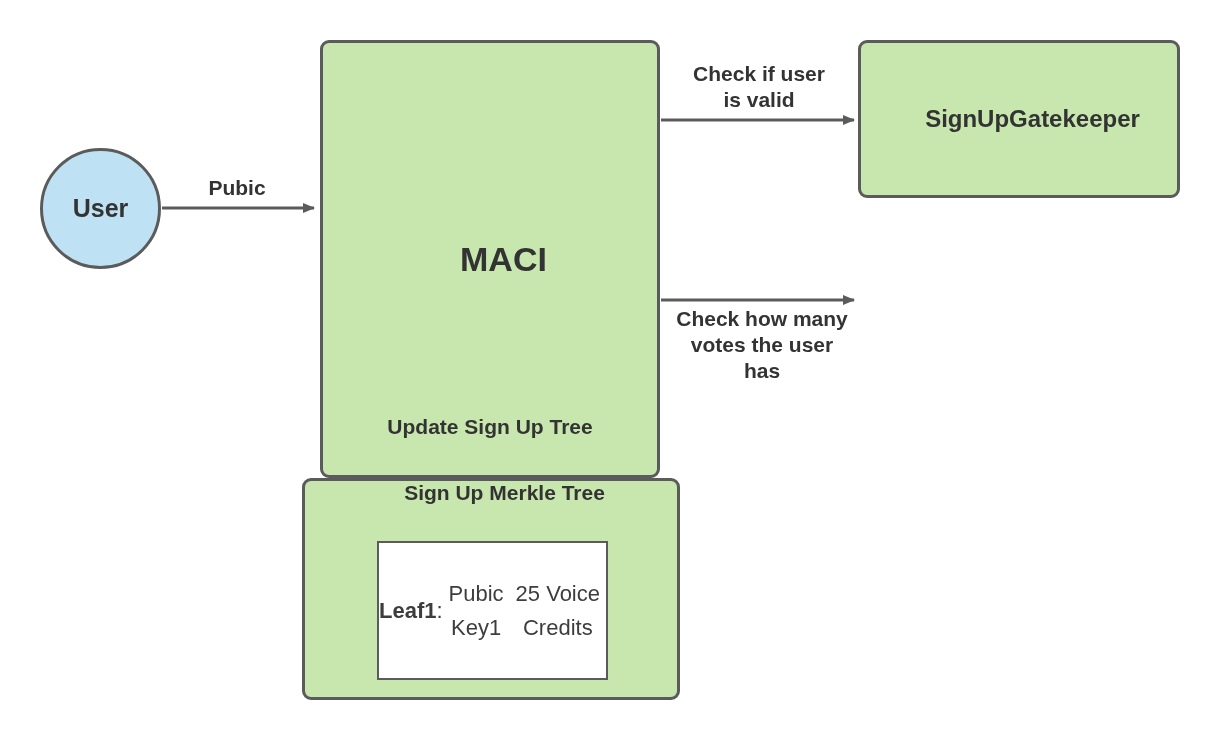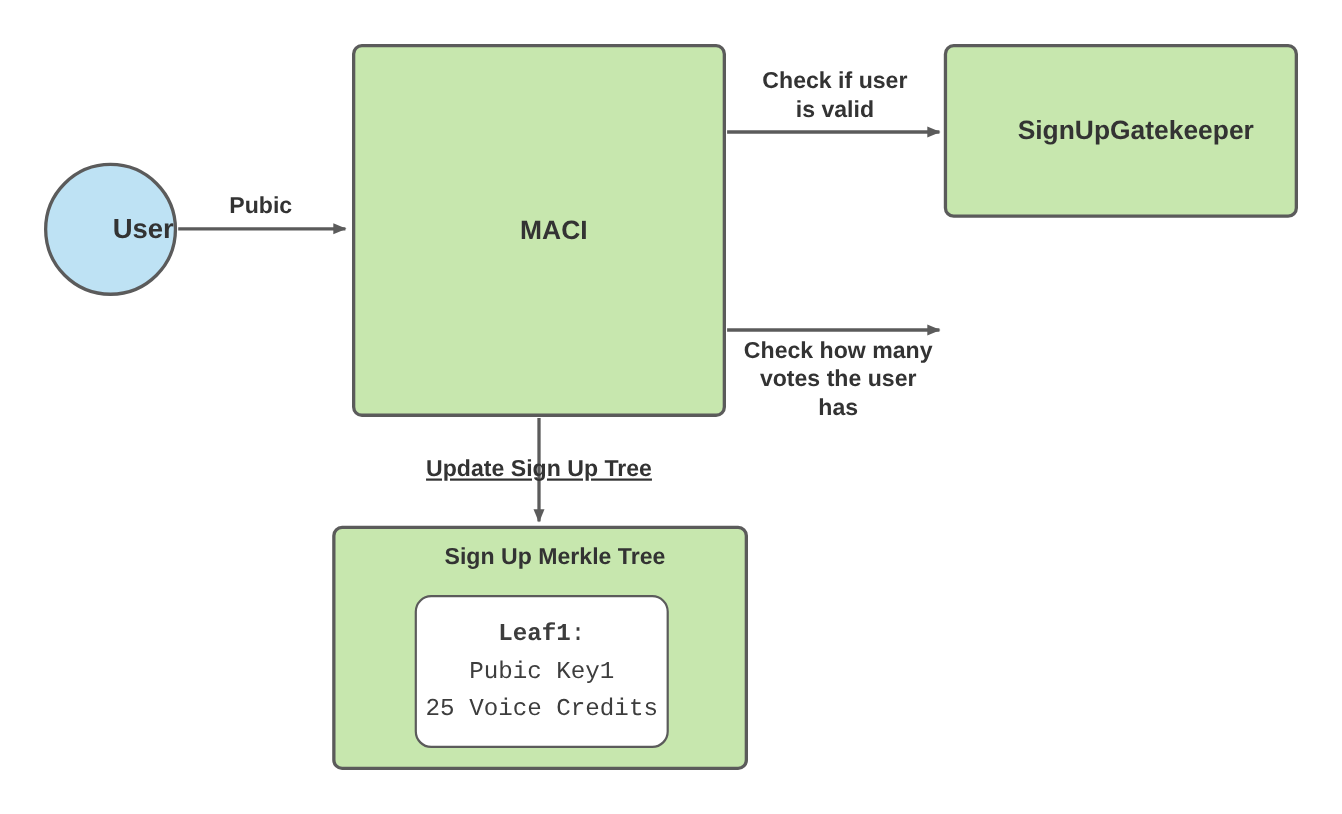--- a/index.html
+++ b/index.html
@@ -33,69 +33,67 @@
     justify-content: center;
     text-align: center;
     font-weight: bold;
   }
   .node.green { background: var(--green, #c7e7ae); border-radius: 9px; padding-left: 27px; }
   .node.circle {
     background: var(--blue, #bee2f4);
     border-radius: 50%;
     font-size: 25px;
   }
-  #node-user   { left: 40px;  top: 148px; width: 121px; height: 121px; justify-content: flex-end; }
-  #node-maci   { left: 320px; top: 40px;  width: 340px; height: 339px; font-size: 24px; }
+  #node-user   { left: 40px;  top: 148px; width: 121px; height: 121px; }
+  #node-maci   { left: 320px; top: 40px;  width: 340px; height: 438px; font-size: 34px; }
   #node-gate   { left: 858px; top: 40px;  width: 322px; height: 158px; font-size: 24px; }
   #node-proxy  { left: 858px; top: 222px; width: 322px; height: 158px; font-size: 24px; }
   #node-merkle {
     left: 302px; top: 478px; width: 378px; height: 222px;
     display: block;
   }
   #node-merkle .merkle-title {
     display: block;
     text-align: center;
     font-size: 21px;
     font-weight: bold;
-    margin-top: 14px;
   }
   .leaf-card {
     position: absolute;
     box-sizing: border-box;
     left: 72px; top: 60px;
     width: 231px; height: 139px;
     background: var(--white, #ffffff);
     border: 2.5px solid var(--border, #5b5b5b);
-    border-radius: 15px;
+    border-radius: 0;
     display: flex;
-    flex-direction: column;
+    flex-direction: row;
     align-items: center;
     justify-content: center;
     font-weight: normal;
     font-size: 22px;
     line-height: 34px;
     color: var(--leaf_text, #3d3d3d);
-    font-family: Liberation Mono, monospace;
   }
   .leaf-title-line { font-weight: normal; }
   .leaf-title-line .leaf-name { font-weight: bold; }
   .edge-label {
     position: absolute;
     transform: translate(-50%, -50%);
     font-weight: bold;
     font-size: 21px;
     line-height: 26px;
     text-align: center;
     white-space: pre-line;
     color: var(--text, #333333);
   }
   #label-signup       { left: 237px; top: 188px; }
   #label-check-valid  { left: 759px; top: 87px;  }
   #label-check-votes  { left: 762px; top: 345px; }
-  #label-update-tree  { left: 490px; top: 427px; text-decoration: underline; }
+  #label-update-tree  { left: 490px; top: 427px; }
 </style>
 </head>
 <body>
 
 <div class="canvas">
 
   <svg class="edge-layer" viewBox="0 0 1220 740" xmlns="http://www.w3.org/2000/svg">
     <defs>
       <marker id="arrowhead" viewBox="0 0 14 12" markerWidth="14" markerHeight="12" refX="12" refY="6" orient="auto" markerUnits="userSpaceOnUse">
         <path d="M1,1 L13,6 L1,11 Z" fill="var(--border, #5b5b5b)" stroke="none"></path>

